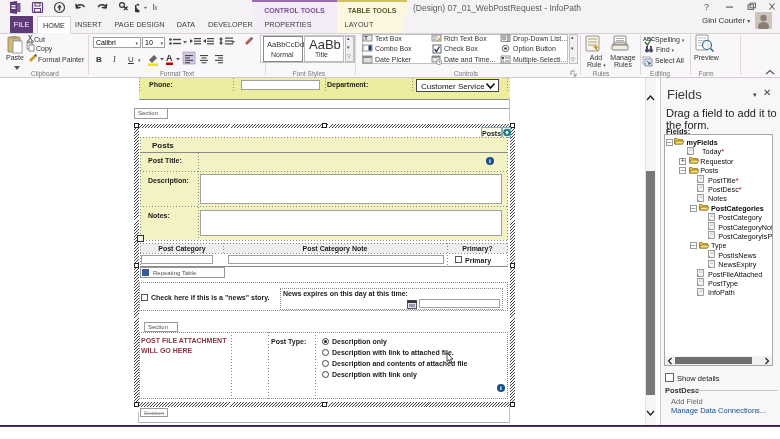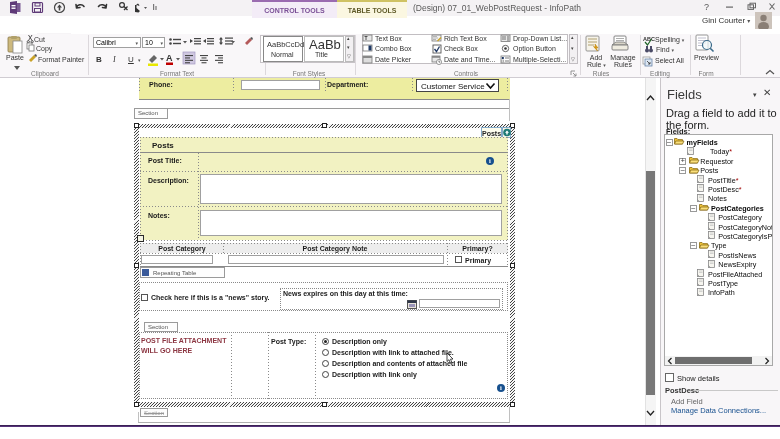--- a/index.html
+++ b/index.html
@@ -97,20 +97,32 @@
 
   <div class="abs" style="left:702px;top:16px;font-size:8px;color:#333;z-index:5;">Gini Courter <span style="font-size:6px;color:#555;">▾</span></div>
   <div class="abs" style="left:755px;top:12px;width:17px;height:17px;background:#d8d4d0;overflow:hidden;z-index:5;">
     <svg width="17" height="17" viewBox="0 0 17 17">
         <rect width="17" height="17" fill="#cdc4bc"></rect>
         <circle cx="8.5" cy="6" r="3.2" fill="#8a7f76"></circle>
         <ellipse cx="8.5" cy="14.5" rx="5.5" ry="4.5" fill="#8a7f76"></ellipse>
       </svg>
   </div>
 
+  <div id="tabrow">
+    <div class="tab" style="left:255px;width:82px;background:#f3ecf7;"></div>
+    <div class="tab" style="left:337px;width:67px;background:#fbf7e1;"></div>
+    <div class="tab" style="left:10px;width:23px;background:#5f3a78;color:#fff;">FILE</div>
+    <div class="tab" style="left:37px;width:34px;background:#fff;border:1px solid #d6d2d6;border-bottom:none;color:#222;box-sizing:border-box;">HOME</div>
+    <div class="tab" style="left:73px;width:31px;">INSERT</div>
+    <div class="tab" style="left:110px;width:59px;">PAGE DESIGN</div>
+    <div class="tab" style="left:172px;width:28px;">DATA</div>
+    <div class="tab" style="left:208px;width:44px;">DEVELOPER</div>
+    <div class="tab" style="left:257px;width:62px;">PROPERTIES</div>
+    <div class="tab" style="left:339px;width:40px;">LAYOUT</div>
+  </div>
   <div class="abs" style="left:37px;top:33px;width:34px;height:1px;background:#f6f4f6;z-index:4;"></div>
 
   <div id="ribbon">
 
     <div class="gsep" style="left:88px;"></div>
     <div class="gsep" style="left:265px;"></div>
     <div class="gsep" style="left:355px;"></div>
     <div class="gsep" style="left:580px;"></div>
     <div class="gsep" style="left:640px;"></div>
     <div class="gsep" style="left:690px;"></div>
@@ -507,21 +519,21 @@
       </defs>
         </svg>
       <div class="exp" style="left:0.5px;top:4px;">–</div>
       <svg class="abs" style="left:9px;top:2px;" width="11" height="8">
           <use href="#fold"></use>
         </svg>
       <div class="trow b" style="left:21.6px;top:3px;">myFields</div>
       <svg class="abs" style="left:21.6px;top:11.8px;" width="7" height="8">
           <use href="#leaf"></use>
         </svg>
-      <div class="trow" style="left:45px;top:12.4px;text-align:right;">Today<span style="color:#a00000;">*</span></div>
+      <div class="trow" style="left:37px;top:12.4px;text-align:right;">Today<span style="color:#a00000;">*</span></div>
       <div class="exp" style="left:14.2px;top:22.8px;">+</div>
       <svg class="abs" style="left:23.6px;top:21.2px;" width="11" height="8">
           <use href="#fold"></use>
         </svg>
       <div class="trow" style="left:35.3px;top:21.8px;">Requestor</div>
       <div class="exp" style="left:14.2px;top:32.2px;">–</div>
       <svg class="abs" style="left:23.6px;top:30.6px;" width="11" height="8">
           <use href="#fold"></use>
         </svg>
       <div class="trow" style="left:35.3px;top:31.2px;">Posts</div>

